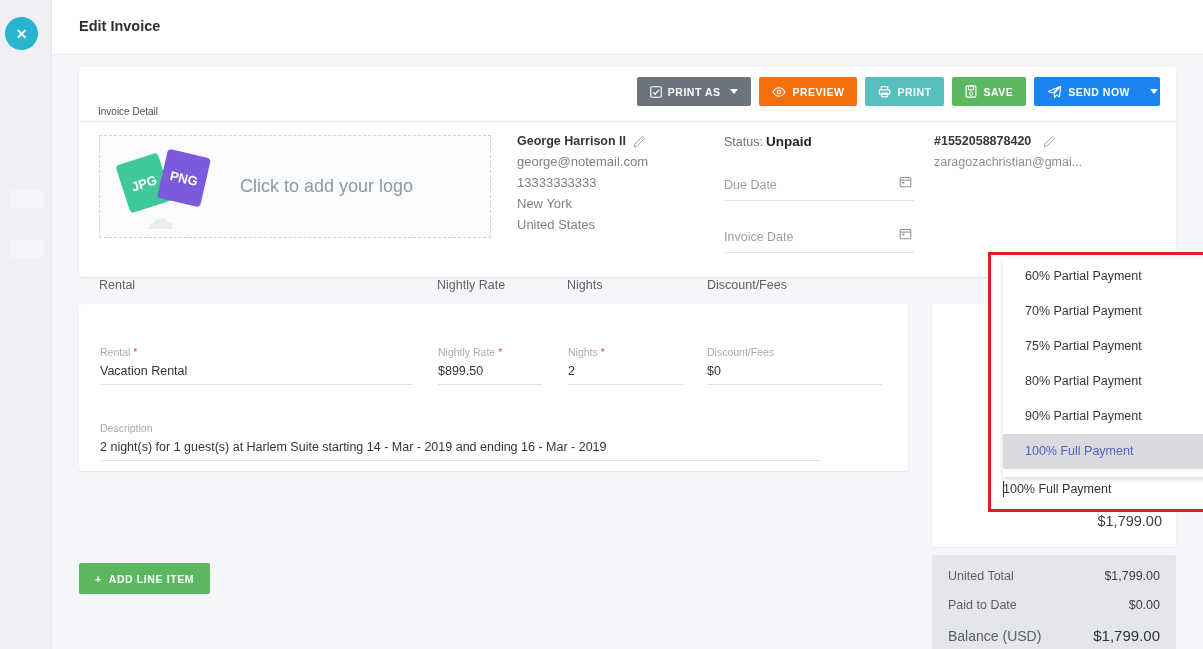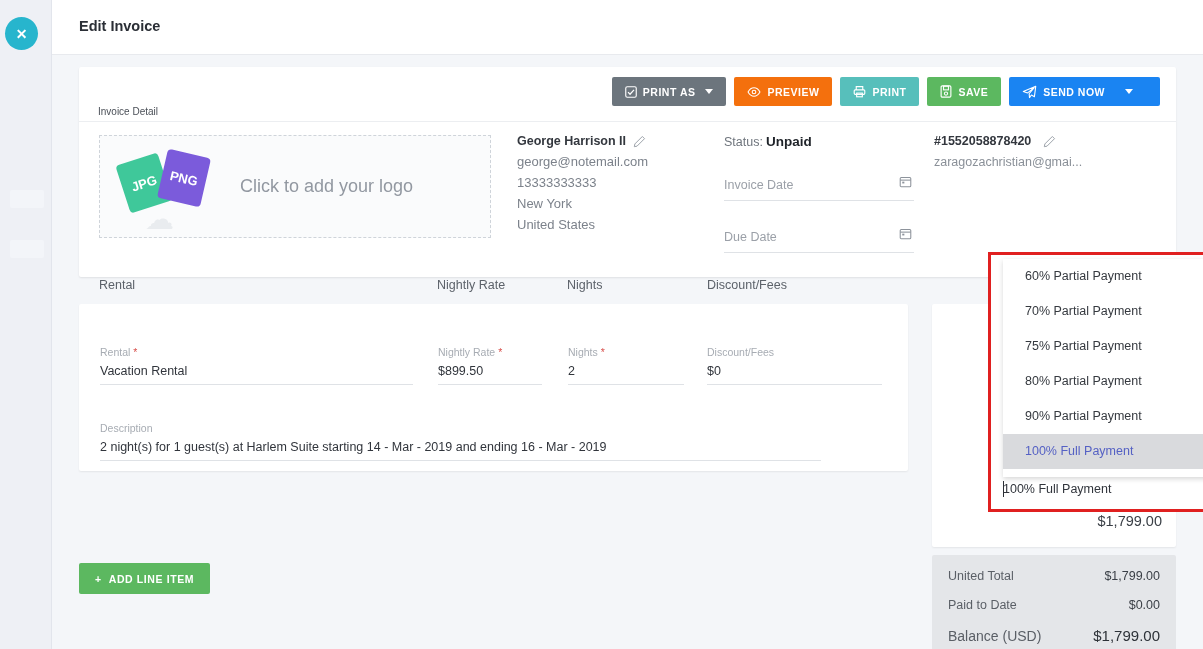--- a/index.html
+++ b/index.html
@@ -69,21 +69,21 @@
   .btn svg { display: block; }
   .caret {
     width: 0; height: 0; margin-left: 4px;
     border-left: 4px solid transparent; border-right: 4px solid transparent;
     border-top: 5px solid #fff;
   }
   .b-markas  { background: #6c757d; }
   .b-preview { background: #f4700d; }
   .b-print   { background: #57bfbb; }
   .b-save    { background: #5cb860; }
-  .b-send    { background: #1a84f2; padding-right: 27px; }
+  .b-send    { background: #1a84f2; padding-right: 2px; }
 
   
   .card-body { position: relative; height: 155px; }
   .logo-drop {
     position: absolute; left: 20px; top: 13px; width: 392px; height: 103px;
     border: 1px dashed #cfd4da; background: #fafbfc;
     display: flex; align-items: center;
   }
   .logo-icons { position: relative; width: 140px; height: 100%; }
   .logo-hint {
@@ -295,29 +295,29 @@
           <div class="cust-line">13333333333</div>
           <div class="cust-line">New York</div>
           <div class="cust-line">United States</div>
         </div>
 
         <div class="statuscol">
           <div class="status-row">
             <span>Status:</span><b>Unpaid</b>
           </div>
           <div class="field">
-            <span class="field-label">Invoice Date</span>
+            <span class="field-label">Due Date</span>
             <svg class="cal-icon" width="13" height="13" viewBox="0 0 16 16">
               <rect x="1.5" y="3" width="13" height="11.5" rx="1.3" fill="none" stroke="currentColor" stroke-width="1.3"></rect>
               <path d="M1.5 6.3h13" stroke="currentColor" stroke-width="1.3"></path>
               <rect x="4" y="8.2" width="2.6" height="2.2" fill="currentColor"></rect>
             </svg>
           </div>
           <div class="field">
-            <span class="field-label">Due Date</span>
+            <span class="field-label">Invoice Date</span>
             <svg class="cal-icon" width="13" height="13" viewBox="0 0 16 16">
               <rect x="1.5" y="3" width="13" height="11.5" rx="1.3" fill="none" stroke="currentColor" stroke-width="1.3"></rect>
               <path d="M1.5 6.3h13" stroke="currentColor" stroke-width="1.3"></path>
               <rect x="4" y="8.2" width="2.6" height="2.2" fill="currentColor"></rect>
             </svg>
           </div>
         </div>
 
         <div class="invcol">
           <div class="inv-no">

